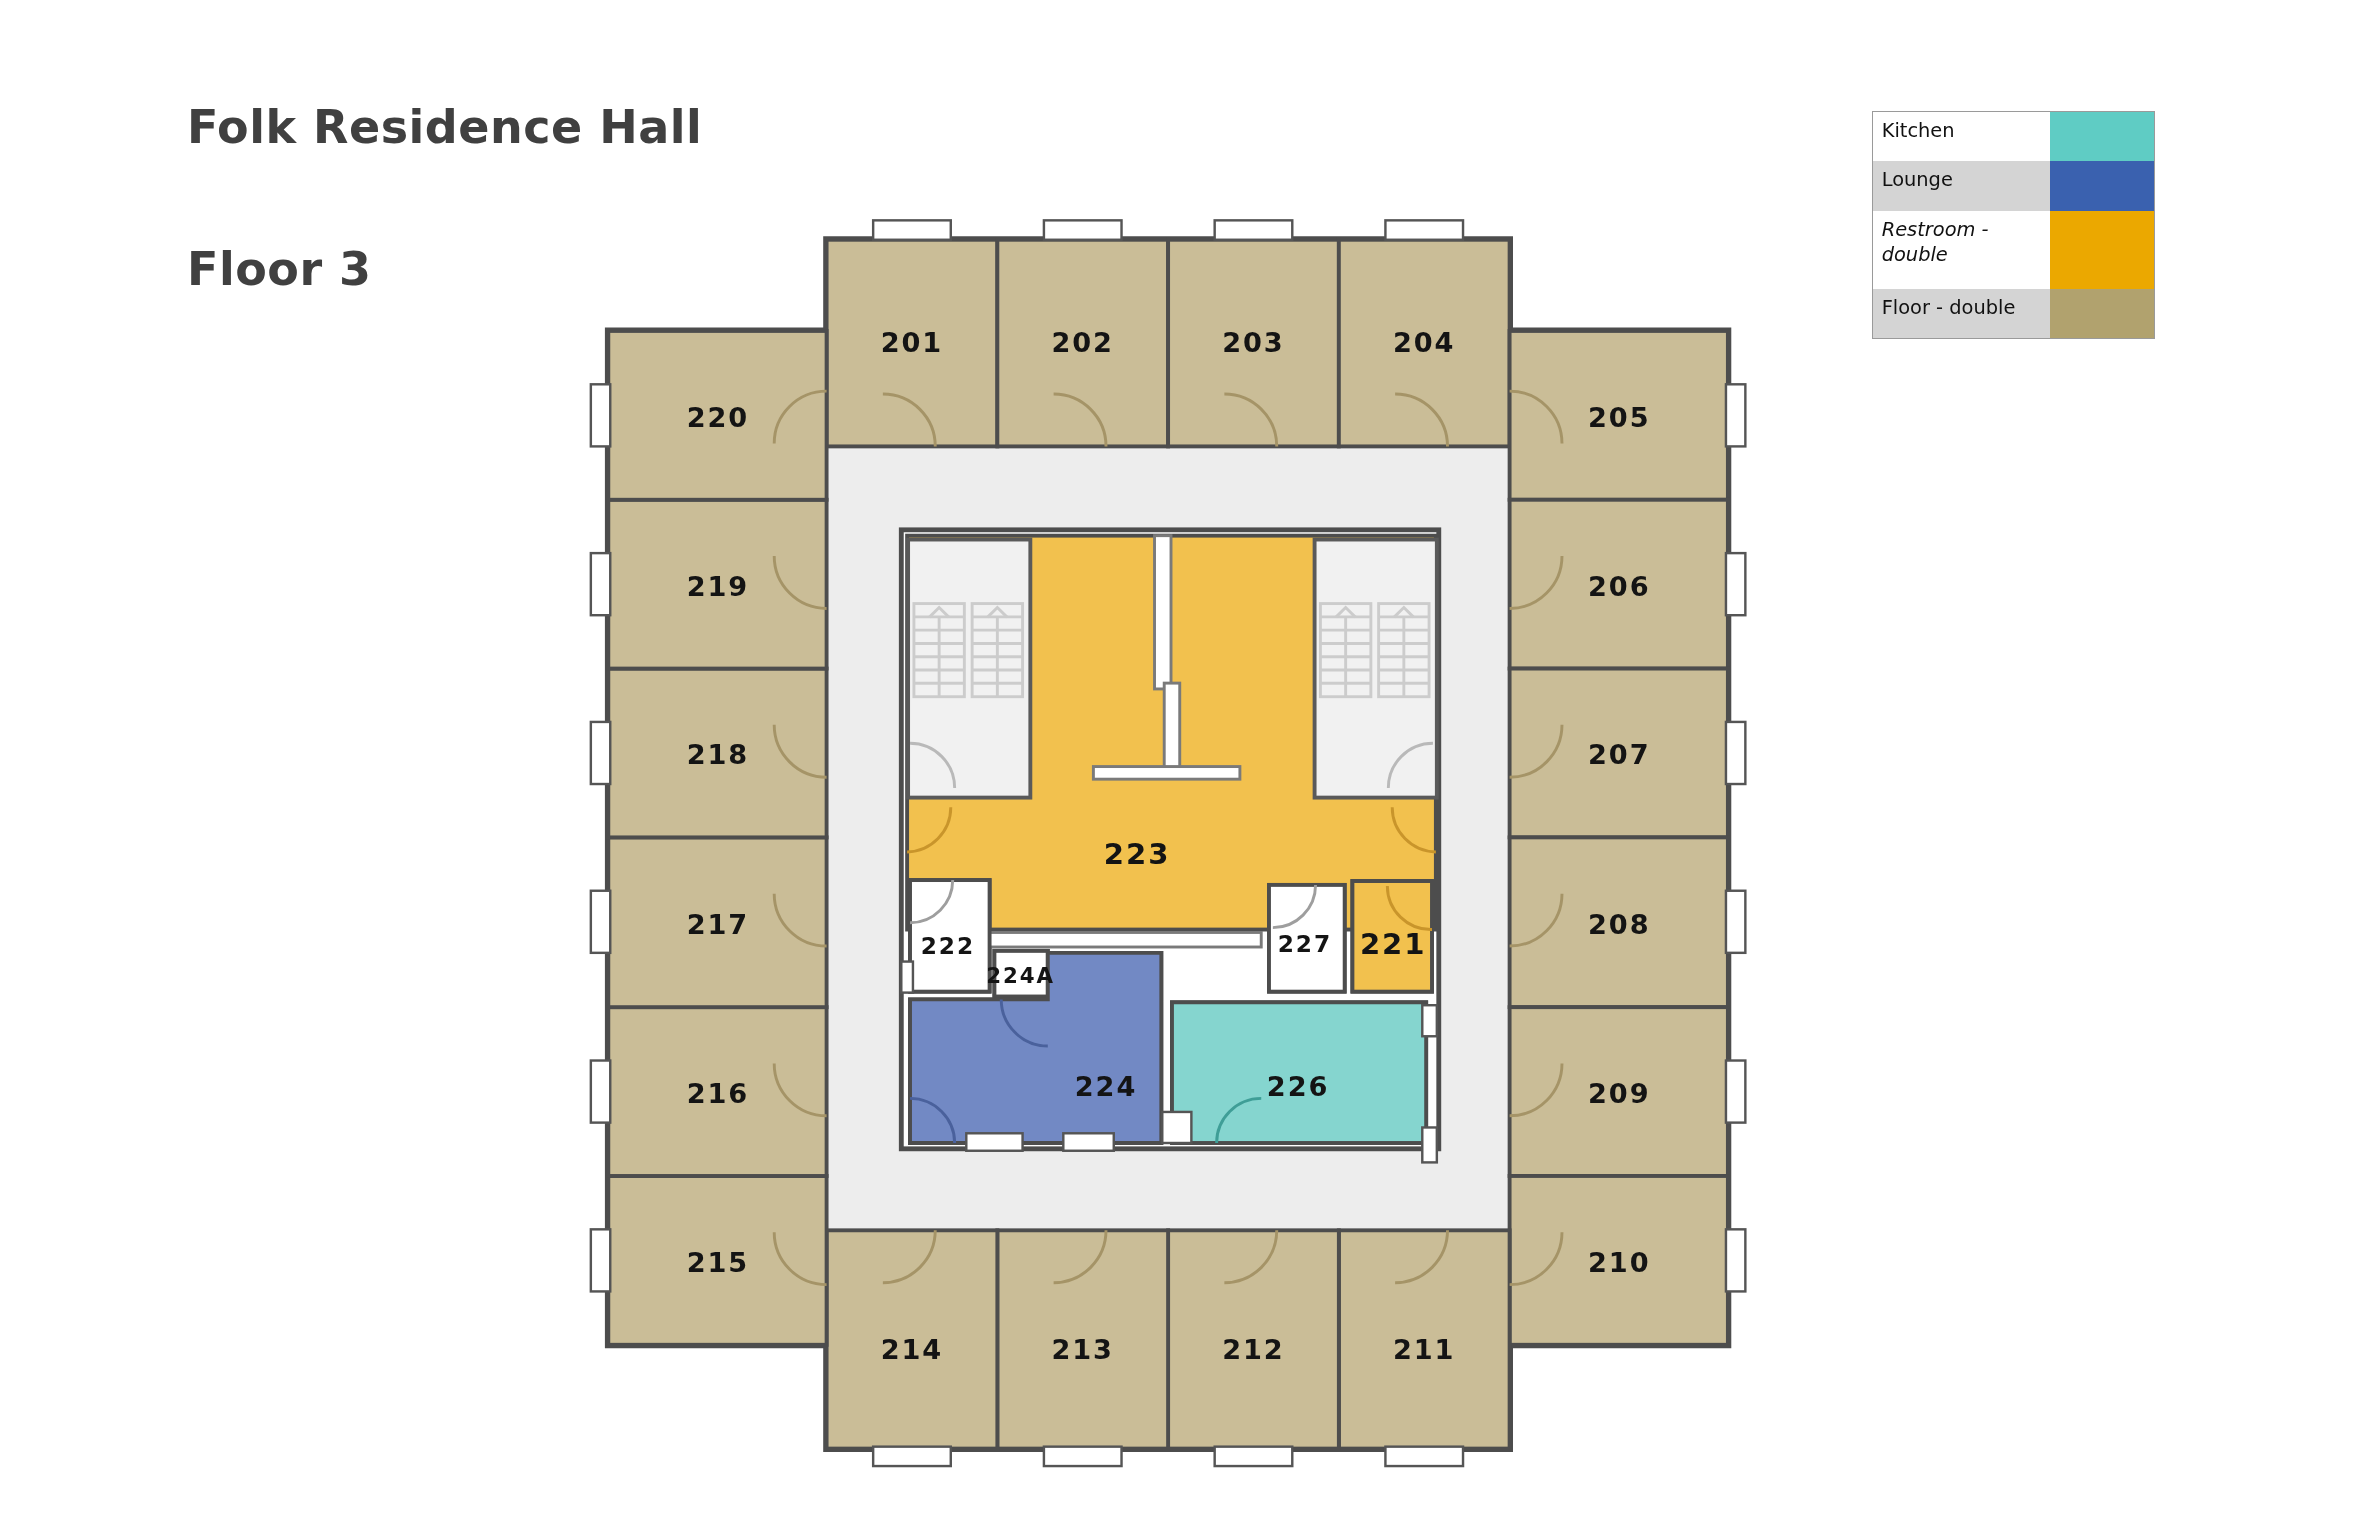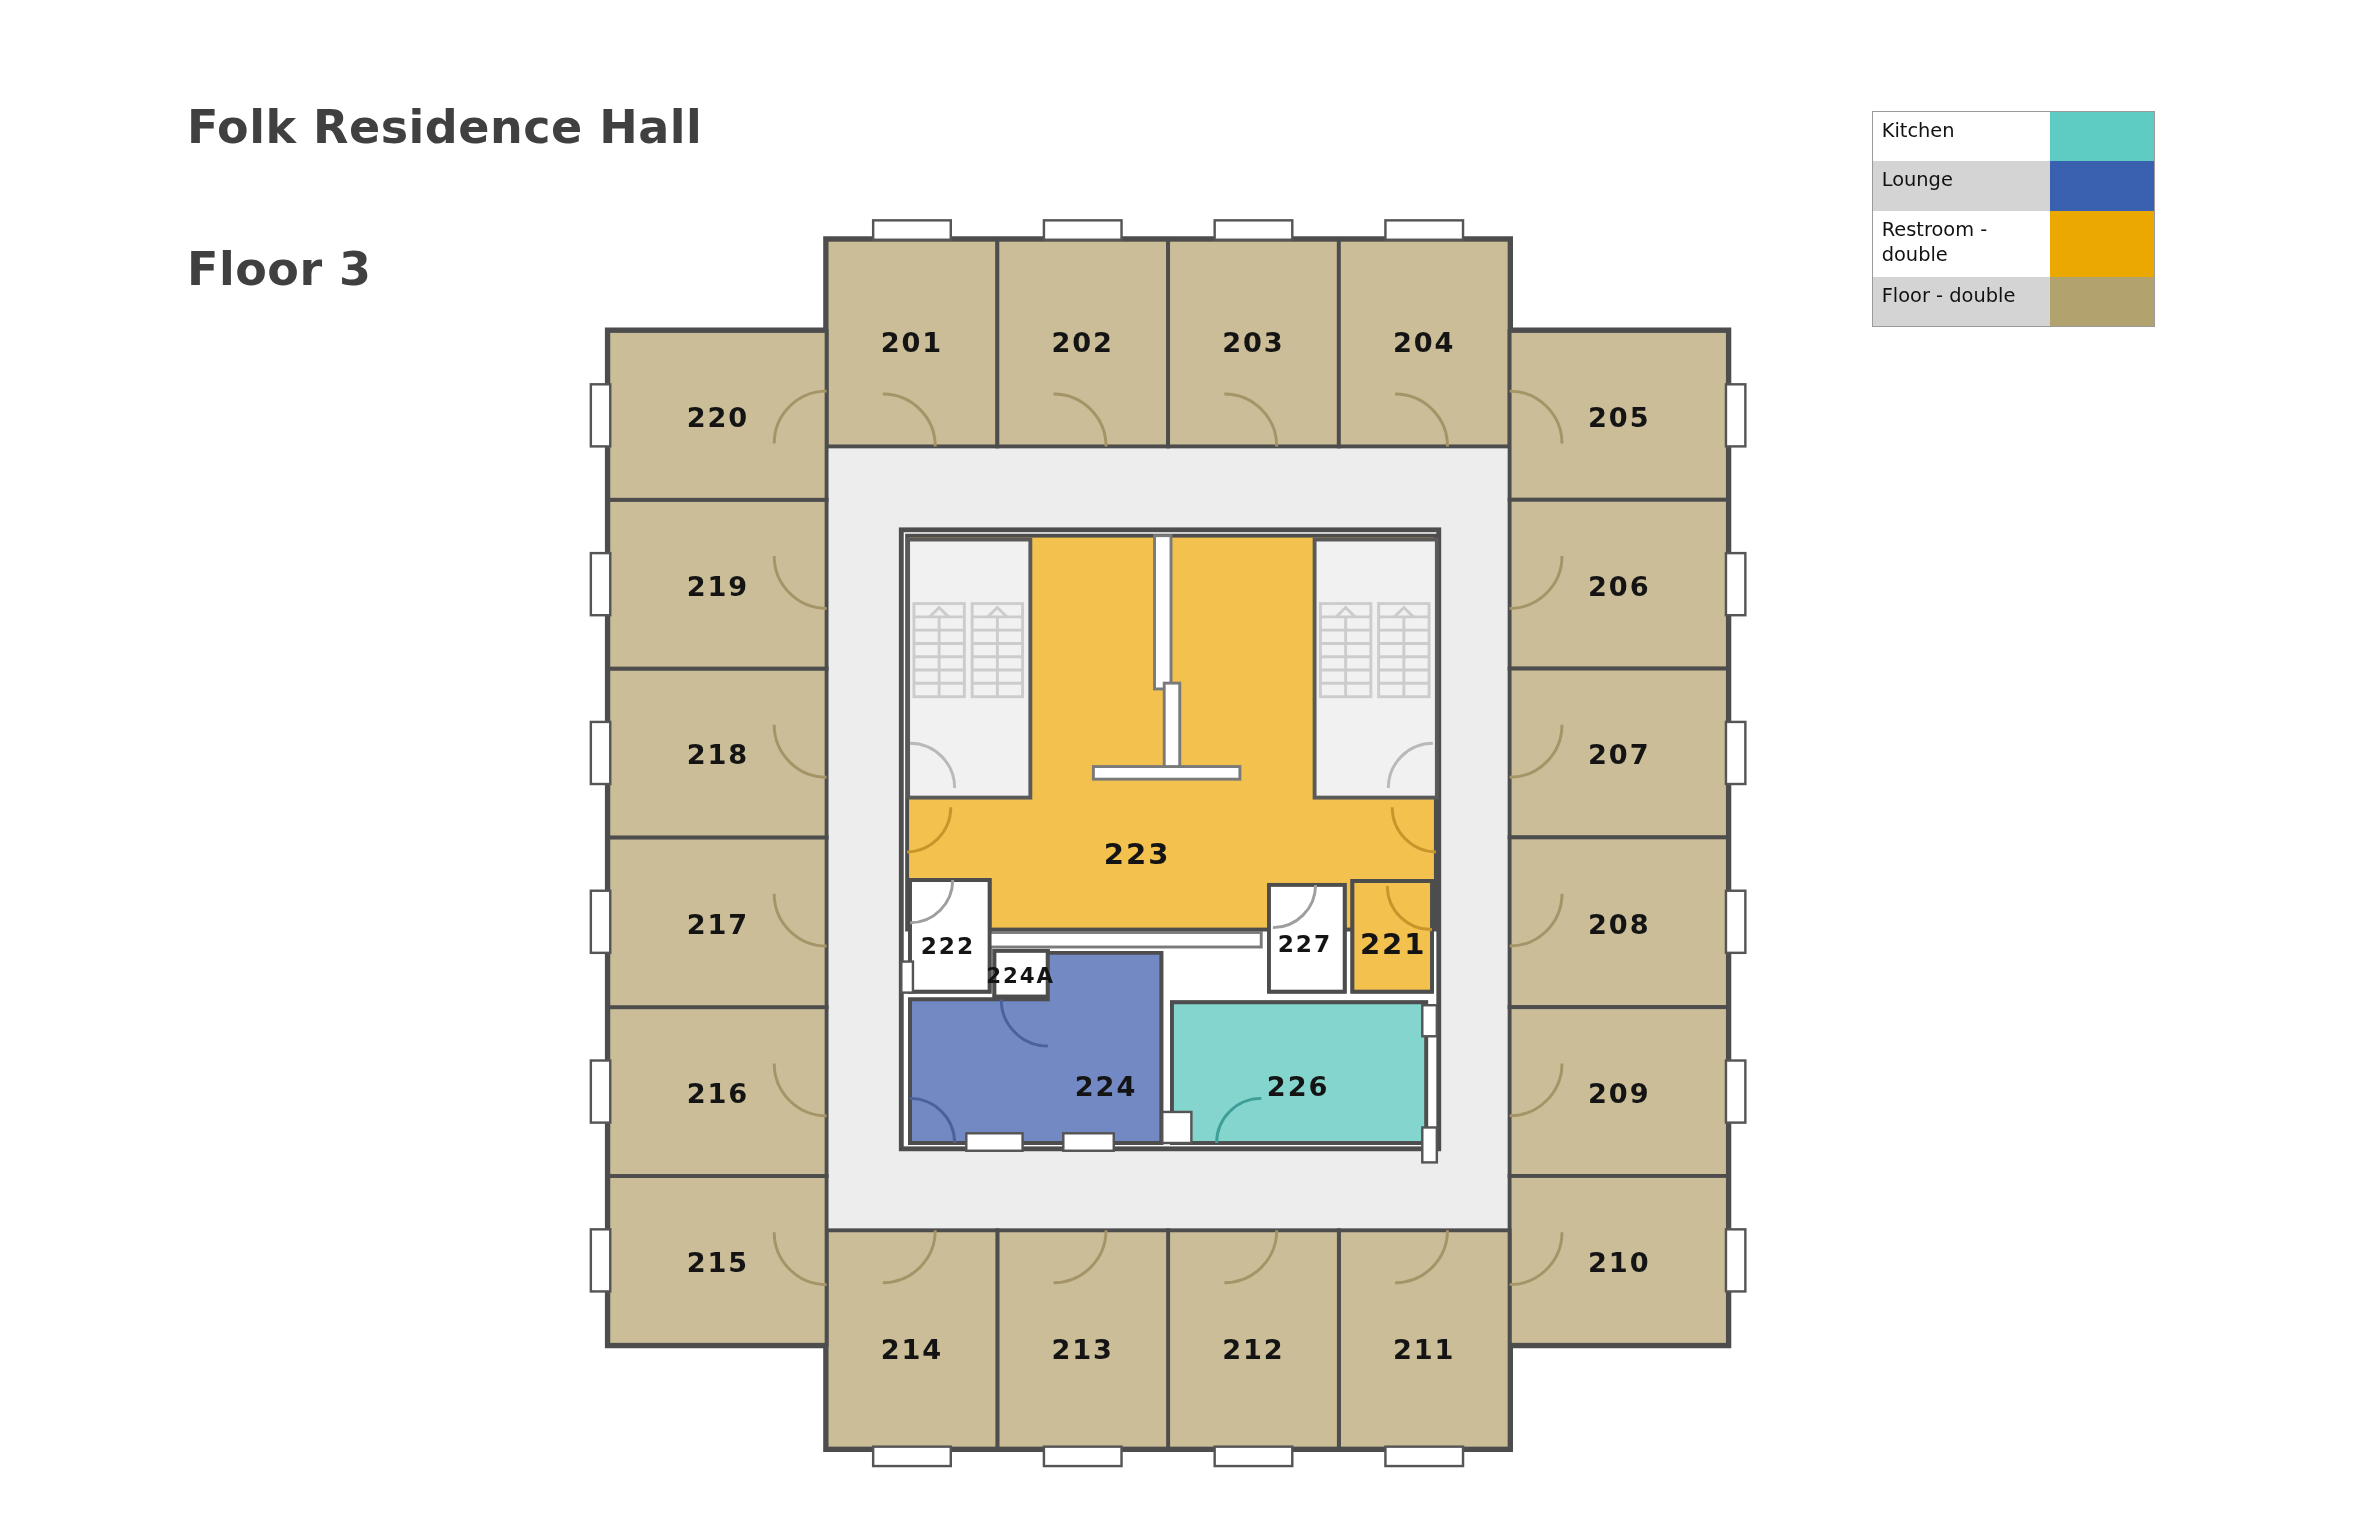--- a/index.html
+++ b/index.html
@@ -9,21 +9,21 @@
   .title{position:absolute;left:187px;top:92px;font-size:46px;font-weight:700;color:#404040;
          line-height:71px;letter-spacing:0.5px;white-space:pre;}
   .legend{position:absolute;left:1872px;top:82px;width:283px;background:#ffffff;
           border:1.9px solid #9a9a9a;box-sizing:border-box;margin-top:29px;}
   .legend-row{display:flex;align-items:stretch;}
   .legend-row.alt{background:#d4d4d4;}
   .legend-label{flex:1;font-size:19.4px;line-height:25px;color:#111;padding:5.8px 5.8px 3.9px 8.7px;}
   .legend-swatch{width:104px;flex:0 0 104px;}
   .r-h51{height:49px;box-sizing:border-box;}
   .r-h52{height:50px;box-sizing:border-box;}
-  .r-h80{height:66px;box-sizing:border-box;}
+  .r-h80{height:78px;box-sizing:border-box;font-style:italic;}
   svg text{font-family:"DejaVu Sans","Liberation Sans",sans-serif;font-weight:700;fill:#141414;}
 </style>
 </head>
 <body>
 
 <div class="canvas">
 
   <div class="title"><span>Folk Residence Hall</span><br>
 <span>Floor 3</span></div>
 

